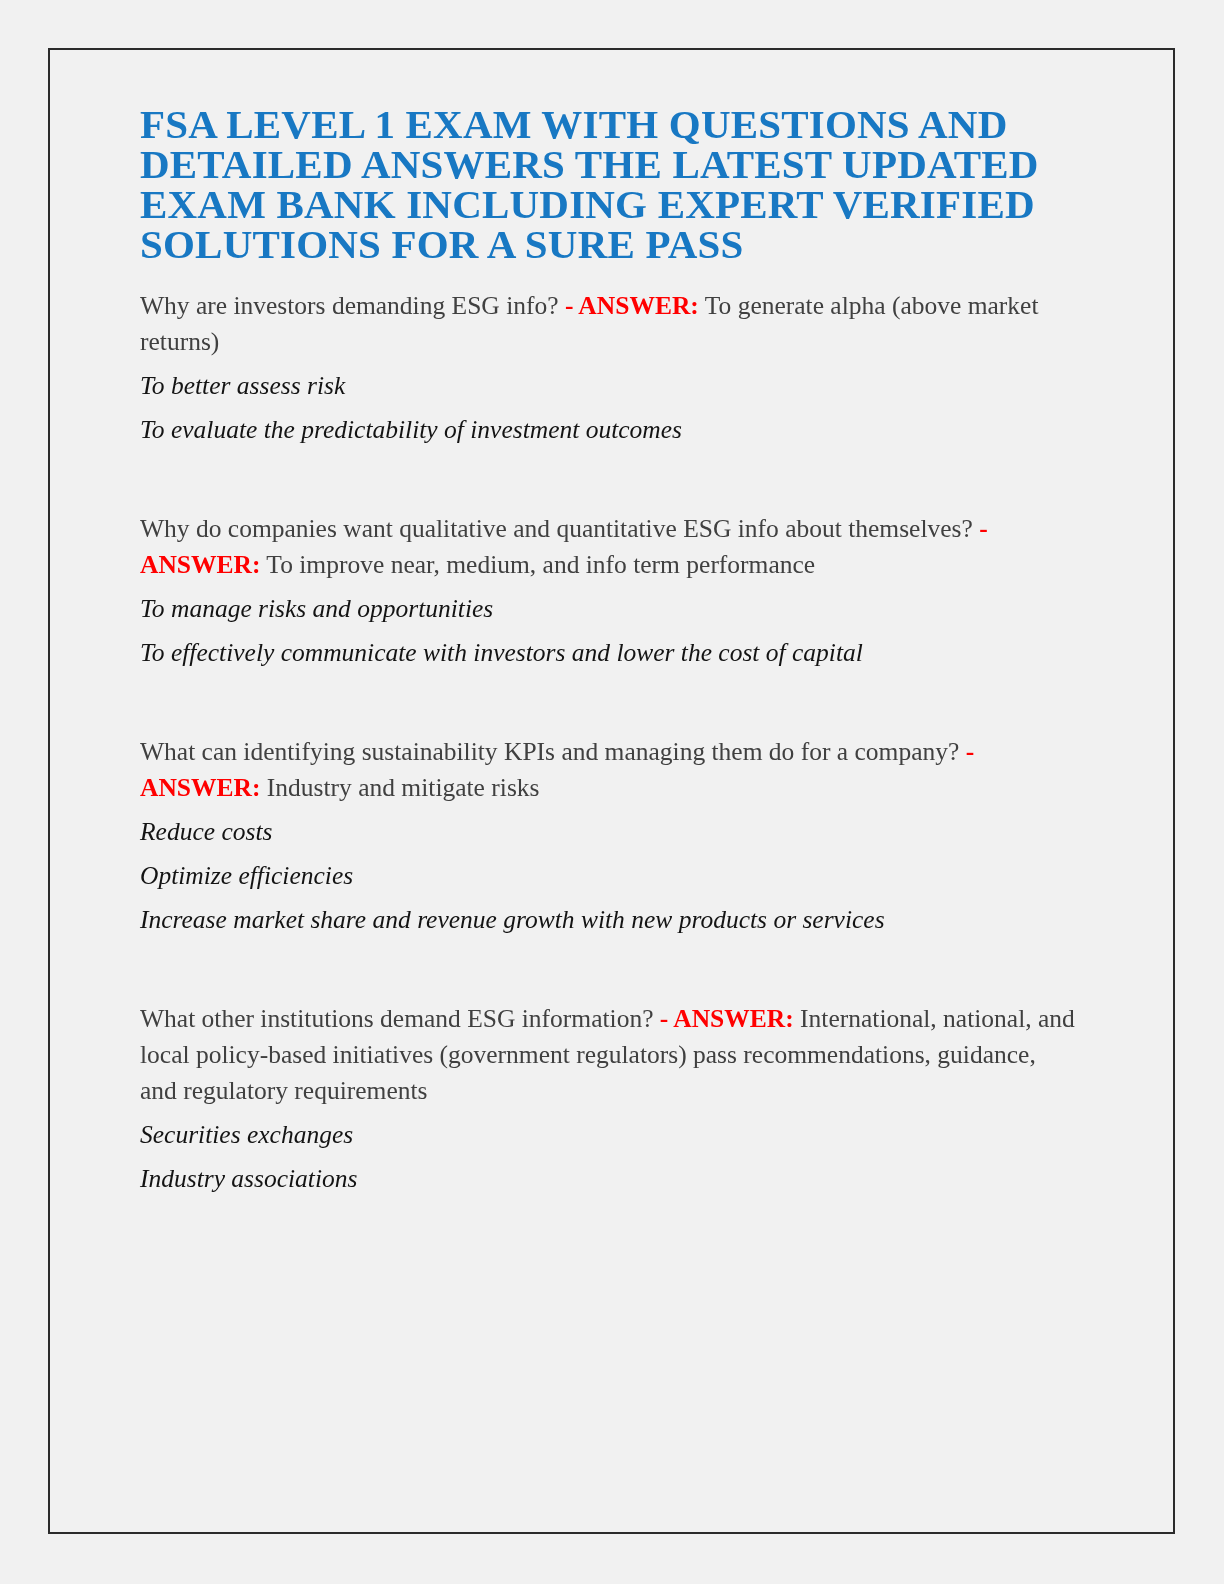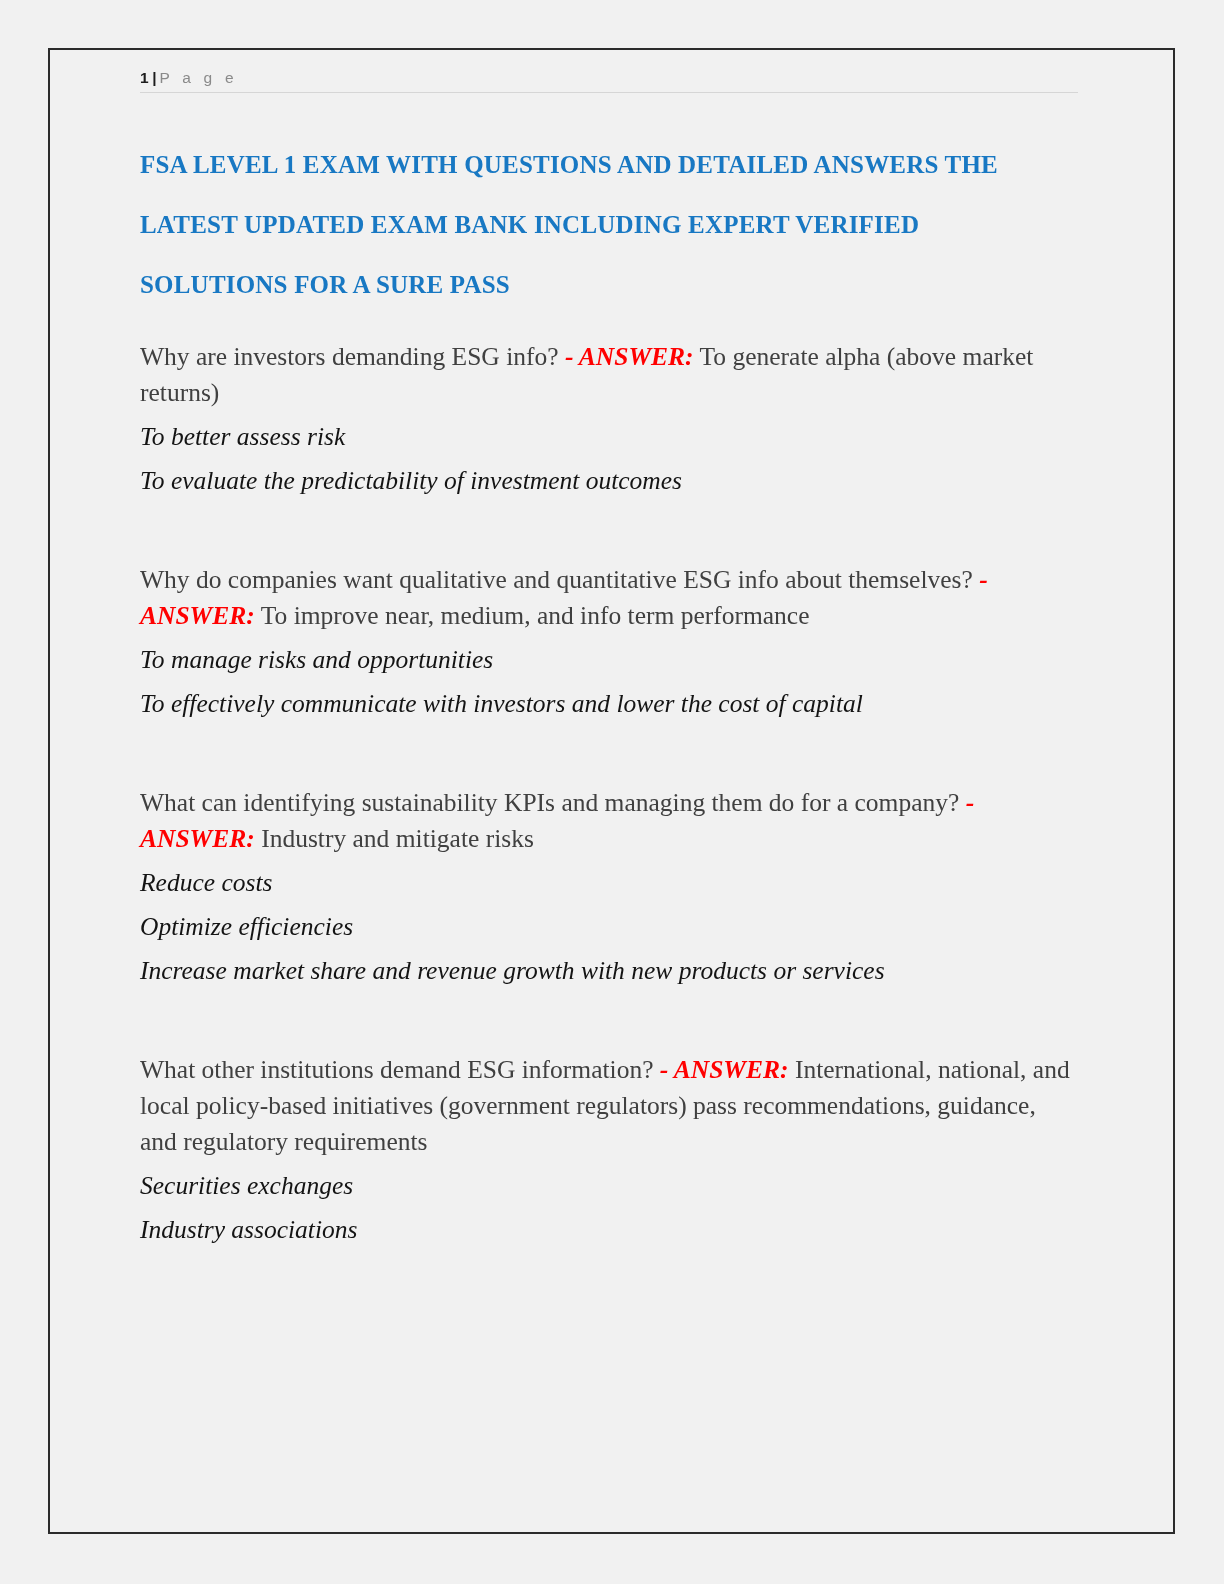--- a/index.html
+++ b/index.html
@@ -63,22 +63,22 @@
     width: 938px;
     margin-top: 4px;
     margin-bottom: 0;
   }
 
   
   .doc-title {
     color: #1878c3;
     font-family: "Liberation Serif", "DejaVu Serif", serif;
     font-weight: bold;
-    font-size: 25px;
-    line-height: 60px;
+    font-size: 41px;
+    line-height: 40px;
     margin: 36px 0 0 0;
     letter-spacing: 0.2px;
     width: 930px;
   }
 
   
   .qa-block {
     margin-top: 0;
   }
   .para {
@@ -96,36 +96,31 @@
   }
   .qa-block {
     margin-bottom: 63px;
   }
   .qa-block:first-of-type {
     margin-top: 24px;
   }
   .answer-tag {
     color: #ff0000;
     font-weight: bold;
-    font-style: italic;
   }
   .q-text, .a-text {
     color: #404040;
   }
 </style>
 </head>
 <body>
 
 <div id="page-frame">
   <div id="page-inner">
 
-    <div class="doc-header">
-      <span class="hdr-num">1</span><span class="hdr-bar">|</span><span class="hdr-page">P a g e</span>
-      <div class="hdr-rule"></div>
-    </div>
 
     <h1 class="doc-title">FSA LEVEL 1 EXAM WITH QUESTIONS AND DETAILED ANSWERS THE LATEST UPDATED EXAM BANK INCLUDING EXPERT VERIFIED SOLUTIONS FOR A SURE PASS</h1>
 
     <div id="blocks-container">
         <div class="qa-block">
           <p class="para"><span class="q-text">Why are investors demanding ESG info?</span> <span class="answer-tag">- ANSWER:</span> <span class="a-text">To generate alpha (above market returns)</span></p>
           <p class="para">To better assess risk</p>
           <p class="para">To evaluate the predictability of investment outcomes</p>
         </div>
         <div class="qa-block">

